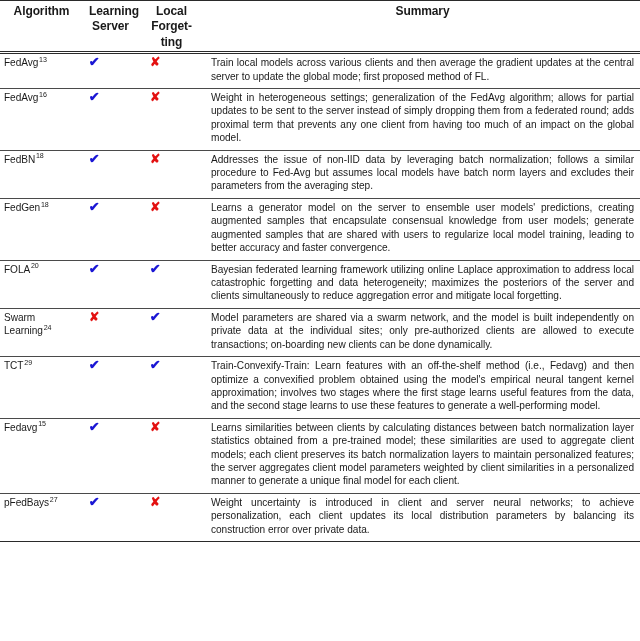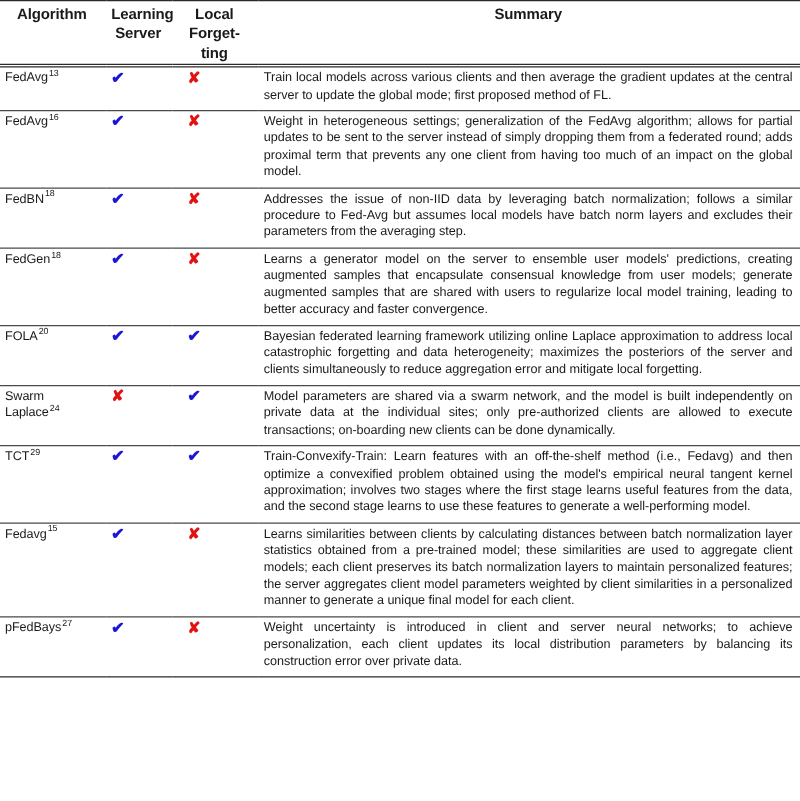--- a/index.html
+++ b/index.html
@@ -166,21 +166,21 @@
           <td class="mark lf"><span class="glyph cross">✘</span></td>
           <td class="summary">Learns a generator model on the server to ensemble user models' predictions, creating augmented samples that encapsulate consensual knowledge from user models; generate augmented samples that are shared with users to regularize local model training, leading to better accuracy and faster convergence.</td>
         </tr>
         <tr class="data-row">
           <td class="alg"><span>FOLA</span><span class="sup">20</span></td>
           <td class="mark cs"><span class="glyph check">✔</span></td>
           <td class="mark lf"><span class="glyph check">✔</span></td>
           <td class="summary">Bayesian federated learning framework utilizing online Laplace approximation to address local catastrophic forgetting and data heterogeneity; maximizes the posteriors of the server and clients simultaneously to reduce aggregation error and mitigate local forgetting.</td>
         </tr>
         <tr class="data-row">
-          <td class="alg"><span>Swarm Laplace</span><span class="sup">24</span></td>
+          <td class="alg"><span>Swarm Learning</span><span class="sup">24</span></td>
           <td class="mark cs"><span class="glyph cross">✘</span></td>
           <td class="mark lf"><span class="glyph check">✔</span></td>
           <td class="summary">Model parameters are shared via a swarm network, and the model is built independently on private data at the individual sites; only pre-authorized clients are allowed to execute transactions; on-boarding new clients can be done dynamically.</td>
         </tr>
         <tr class="data-row">
           <td class="alg"><span>TCT</span><span class="sup">29</span></td>
           <td class="mark cs"><span class="glyph check">✔</span></td>
           <td class="mark lf"><span class="glyph check">✔</span></td>
           <td class="summary">Train-Convexify-Train: Learn features with an off-the-shelf method (i.e., Fedavg) and then optimize a convexified problem obtained using the model's empirical neural tangent kernel approximation; involves two stages where the first stage learns useful features from the data, and the second stage learns to use these features to generate a well-performing model.</td>
         </tr>

